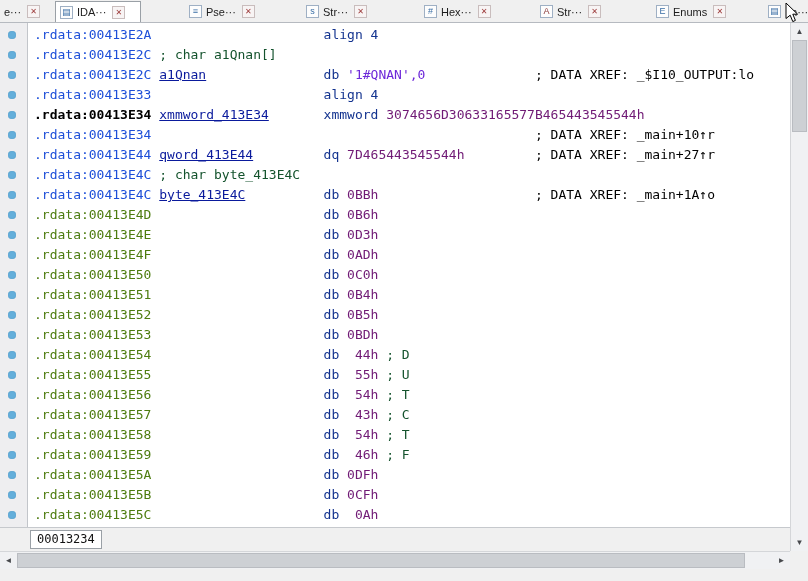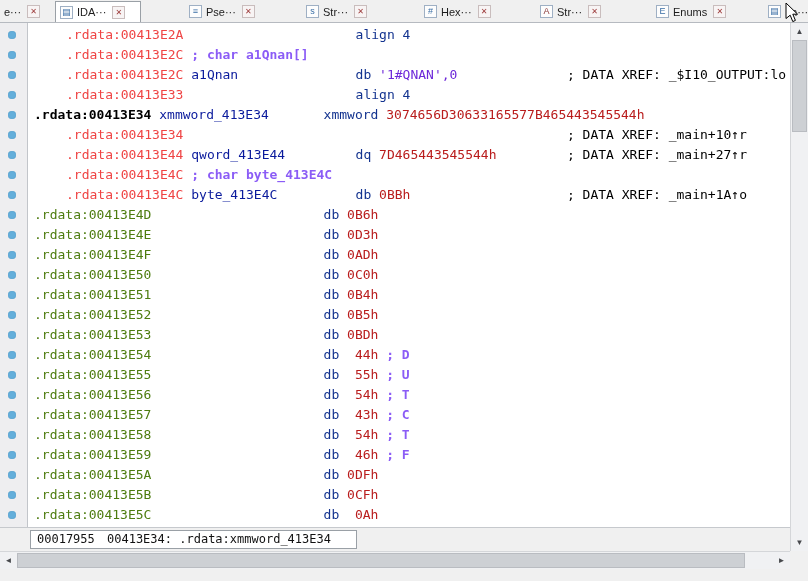--- a/index.html
+++ b/index.html
@@ -48,28 +48,28 @@
   }
   
   .listing{
     position:absolute;top:23px;left:28px;width:762px;height:504px;
     background:#ffffff;overflow:hidden;
     font-family:"DejaVu Sans Mono","Liberation Mono",monospace;
     font-size:13px;line-height:20px;white-space:pre;
     padding:2px 0 0 6px;box-sizing:border-box;
   }
   .asm-line{height:20px;}
-  .seg-addr {color:#ef4444;margin-left:32px;}
+  .seg-addr {color:#1d4ed8;}
   .seg-addrm{color:#4d7c0f;}
   .seg-addrc{color:#000000;font-weight:bold;}
-  .seg-name {color:#0a1a9c;}
+  .seg-name {color:#0a1a9c;text-decoration:underline;}
   .seg-kw   {color:#13338f;}
-  .seg-val  {color:#b91c1c;}
+  .seg-val  {color:#701a75;}
   .seg-str  {color:#6d28d9;}
-  .seg-cmt  {color:#8b5cf6;font-weight:bold;}
+  .seg-cmt  {color:#14532d;}
   .seg-xref {color:#000000;}
   .seg-plain{color:#000000;}
   
   .statusrow{
     position:absolute;top:527px;left:0;width:790px;height:24px;
     background:#f0f0f0;border-top:1px solid #c6c9cd;box-sizing:border-box;
   }
   .status-cell{
     position:absolute;top:2px;height:19px;box-sizing:border-box;
     background:#ffffff;border:1px solid #9aa0a6;
@@ -180,22 +180,21 @@
     <div class="gutter-dot" style="top: 408px;"></div>
     <div class="gutter-dot" style="top: 428px;"></div>
     <div class="gutter-dot" style="top: 448px;"></div>
     <div class="gutter-dot" style="top: 468px;"></div>
     <div class="gutter-dot" style="top: 488px;"></div>
   </div>
 
 <div class="listing" id="listing-lines"><div class="asm-line"><span class="seg-addr">.rdata:00413E2A</span><span class="seg-plain">                      </span><span class="seg-kw">align 4</span></div><div class="asm-line"><span class="seg-addr">.rdata:00413E2C</span><span class="seg-plain"> </span><span class="seg-cmt">; char a1Qnan[]</span></div><div class="asm-line"><span class="seg-addr">.rdata:00413E2C</span><span class="seg-plain"> </span><span class="seg-name">a1Qnan</span><span class="seg-plain">               </span><span class="seg-kw">db</span><span class="seg-plain"> </span><span class="seg-str">'1#QNAN',0</span><span class="seg-plain">              </span><span class="seg-xref">; DATA XREF: _$I10_OUTPUT:lo</span></div><div class="asm-line"><span class="seg-addr">.rdata:00413E33</span><span class="seg-plain">                      </span><span class="seg-kw">align 4</span></div><div class="asm-line"><span class="seg-addrc">.rdata:00413E34</span><span class="seg-plain"> </span><span class="seg-name">xmmword_413E34</span><span class="seg-plain">       </span><span class="seg-kw">xmmword</span><span class="seg-plain"> </span><span class="seg-val">3074656D30633165577B465443545544h</span></div><div class="asm-line"><span class="seg-addr">.rdata:00413E34</span><span class="seg-plain">                                                 </span><span class="seg-xref">; DATA XREF: _main+10↑r</span></div><div class="asm-line"><span class="seg-addr">.rdata:00413E44</span><span class="seg-plain"> </span><span class="seg-name">qword_413E44</span><span class="seg-plain">         </span><span class="seg-kw">dq</span><span class="seg-plain"> </span><span class="seg-val">7D465443545544h</span><span class="seg-plain">         </span><span class="seg-xref">; DATA XREF: _main+27↑r</span></div><div class="asm-line"><span class="seg-addr">.rdata:00413E4C</span><span class="seg-plain"> </span><span class="seg-cmt">; char byte_413E4C</span></div><div class="asm-line"><span class="seg-addr">.rdata:00413E4C</span><span class="seg-plain"> </span><span class="seg-name">byte_413E4C</span><span class="seg-plain">          </span><span class="seg-kw">db</span><span class="seg-plain"> </span><span class="seg-val">0BBh</span><span class="seg-plain">                    </span><span class="seg-xref">; DATA XREF: _main+1A↑o</span></div><div class="asm-line"><span class="seg-addrm">.rdata:00413E4D</span><span class="seg-plain">                      </span><span class="seg-kw">db</span><span class="seg-plain"> </span><span class="seg-val">0B6h</span></div><div class="asm-line"><span class="seg-addrm">.rdata:00413E4E</span><span class="seg-plain">                      </span><span class="seg-kw">db</span><span class="seg-plain"> </span><span class="seg-val">0D3h</span></div><div class="asm-line"><span class="seg-addrm">.rdata:00413E4F</span><span class="seg-plain">                      </span><span class="seg-kw">db</span><span class="seg-plain"> </span><span class="seg-val">0ADh</span></div><div class="asm-line"><span class="seg-addrm">.rdata:00413E50</span><span class="seg-plain">                      </span><span class="seg-kw">db</span><span class="seg-plain"> </span><span class="seg-val">0C0h</span></div><div class="asm-line"><span class="seg-addrm">.rdata:00413E51</span><span class="seg-plain">                      </span><span class="seg-kw">db</span><span class="seg-plain"> </span><span class="seg-val">0B4h</span></div><div class="asm-line"><span class="seg-addrm">.rdata:00413E52</span><span class="seg-plain">                      </span><span class="seg-kw">db</span><span class="seg-plain"> </span><span class="seg-val">0B5h</span></div><div class="asm-line"><span class="seg-addrm">.rdata:00413E53</span><span class="seg-plain">                      </span><span class="seg-kw">db</span><span class="seg-plain"> </span><span class="seg-val">0BDh</span></div><div class="asm-line"><span class="seg-addrm">.rdata:00413E54</span><span class="seg-plain">                      </span><span class="seg-kw">db</span><span class="seg-plain">  </span><span class="seg-val">44h</span><span class="seg-plain"> </span><span class="seg-cmt">; D</span></div><div class="asm-line"><span class="seg-addrm">.rdata:00413E55</span><span class="seg-plain">                      </span><span class="seg-kw">db</span><span class="seg-plain">  </span><span class="seg-val">55h</span><span class="seg-plain"> </span><span class="seg-cmt">; U</span></div><div class="asm-line"><span class="seg-addrm">.rdata:00413E56</span><span class="seg-plain">                      </span><span class="seg-kw">db</span><span class="seg-plain">  </span><span class="seg-val">54h</span><span class="seg-plain"> </span><span class="seg-cmt">; T</span></div><div class="asm-line"><span class="seg-addrm">.rdata:00413E57</span><span class="seg-plain">                      </span><span class="seg-kw">db</span><span class="seg-plain">  </span><span class="seg-val">43h</span><span class="seg-plain"> </span><span class="seg-cmt">; C</span></div><div class="asm-line"><span class="seg-addrm">.rdata:00413E58</span><span class="seg-plain">                      </span><span class="seg-kw">db</span><span class="seg-plain">  </span><span class="seg-val">54h</span><span class="seg-plain"> </span><span class="seg-cmt">; T</span></div><div class="asm-line"><span class="seg-addrm">.rdata:00413E59</span><span class="seg-plain">                      </span><span class="seg-kw">db</span><span class="seg-plain">  </span><span class="seg-val">46h</span><span class="seg-plain"> </span><span class="seg-cmt">; F</span></div><div class="asm-line"><span class="seg-addrm">.rdata:00413E5A</span><span class="seg-plain">                      </span><span class="seg-kw">db</span><span class="seg-plain"> </span><span class="seg-val">0DFh</span></div><div class="asm-line"><span class="seg-addrm">.rdata:00413E5B</span><span class="seg-plain">                      </span><span class="seg-kw">db</span><span class="seg-plain"> </span><span class="seg-val">0CFh</span></div><div class="asm-line"><span class="seg-addrm">.rdata:00413E5C</span><span class="seg-plain">                      </span><span class="seg-kw">db</span><span class="seg-plain">  </span><span class="seg-val">0Ah</span></div></div>
 
 <div class="statusrow">
-  <div class="status-cell c1">00017955</div>
-  <div class="status-cell c2">00413E34: .rdata:xmmword_413E34</div>
+  <div class="status-cell c1">00013234</div>
 </div>
 
 <div class="vscroll">
   <div class="arrow up">▲</div>
   <div class="thumb"></div>
   <div class="arrow down">▼</div>
 </div>
 
 <div class="hscroll">
   <div class="arrow left">◄</div>

